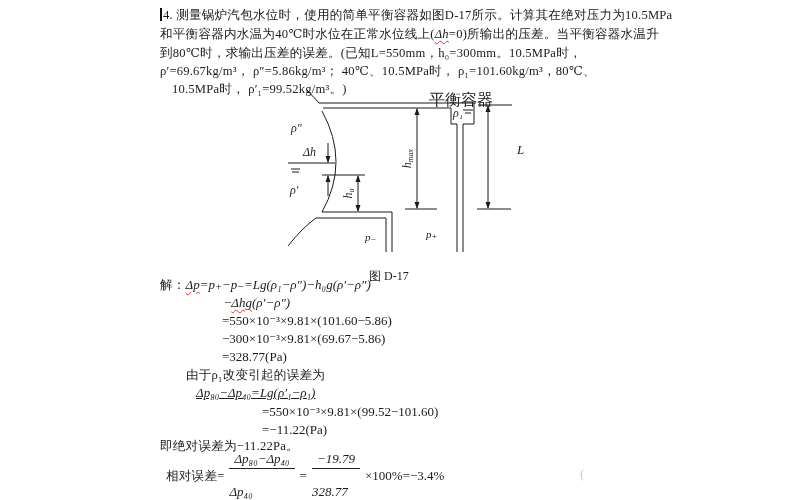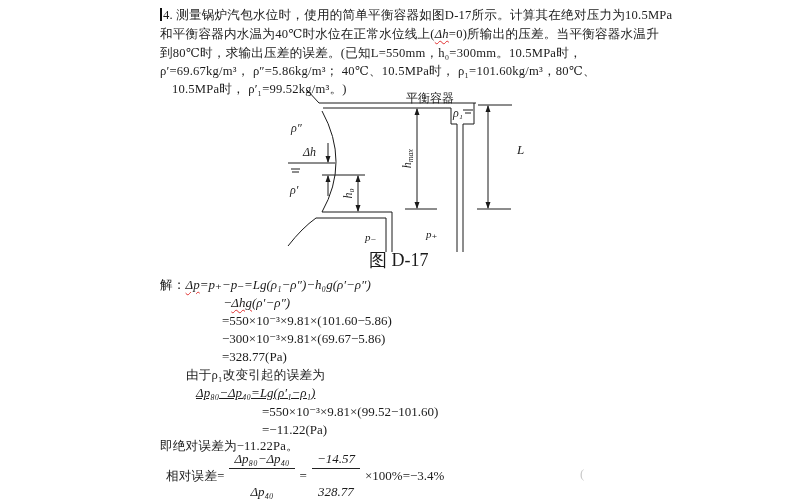--- a/index.html
+++ b/index.html
@@ -9,21 +9,21 @@
   }
   .abs{position:absolute;white-space:nowrap;}
   .cn{font-size:12.6px;letter-spacing:0.2px;}
   .formula{font-size:13px;}
   .it{font-style:italic;}
   .wavy{text-decoration-line:underline;text-decoration-style:wavy;text-decoration-color:#e03030;text-decoration-thickness:1px;text-underline-offset:2px;}
   .cursor{position:absolute;width:1.5px;height:13px;background:#111;}
   .figlabel{position:absolute;white-space:nowrap;font-size:12px;}
   .rot{transform:rotate(-90deg);transform-origin:center center;display:inline-block;}
   .sub-sm{font-size:8px;vertical-align:-2px;font-style:italic;}
-  .frac{display:inline-flex;flex-direction:column;align-items:center;margin:0 5px;line-height:1.15;font-style:italic;}
+  .frac{display:inline-flex;flex-direction:column;align-items:flex-start;margin:0 5px;line-height:1.15;font-style:italic;}
   .frac .num{padding:0 5px 1px;border-bottom:1px solid #222;}
   .frac .den{padding-top:16px;}
   .relrow{display:flex;align-items:center;font-size:13px;}
   .stray{color:#c9c9c9;font-size:13px;}
   svg{position:absolute;left:285px;top:85px;}
   svg *{vector-effect:non-scaling-stroke;}
 </style>
 </head>
 <body>
 
@@ -82,31 +82,31 @@
 
   <g fill="#1a1a1a">
     <path d="M203,21 V123"></path>
     <path d="M193,20 H227"></path>
     <path d="M192,124 H226"></path>
     <path d="M200.5,27 L205.5,27 L203,20 Z" stroke="none"></path>
     <path d="M200.5,117 L205.5,117 L203,124 Z" stroke="none"></path>
   </g>
 </svg>
 
-<div class="figlabel" style="left:406px;top:90px;font-size:12px;">平衡容器</div>
+<div class="figlabel" style="left:429px;top:90px;font-size:16px;">平衡容器</div>
 <div class="figlabel it" style="left:291px;top:121px;">ρ″</div>
 <div class="figlabel it" style="left:303px;top:145px;">Δh</div>
 <div class="figlabel it" style="left:290px;top:183px;">ρ′</div>
 <div class="figlabel" style="left:336px;top:186px;width:24px;text-align:center;"><span class="rot it">h₀</span></div>
 <div class="figlabel" style="left:391px;top:151px;width:34px;text-align:center;"><span class="rot"><span class="it">h</span><span class="sub-sm">max</span></span></div>
 <div class="figlabel it" style="left:453px;top:106px;font-size:12px;">ρ₁</div>
 <div class="figlabel it" style="left:517px;top:142px;font-size:13px;">L</div>
 <div class="figlabel it" style="left:365px;top:231px;font-size:11px;">p₋</div>
 <div class="figlabel it" style="left:426px;top:228px;font-size:11px;">p₊</div>
-<div class="abs" style="left:369px;top:248px;font-size:18px;font-family:Liberation Serif, serif;">图 D-17</div>
+<div class="abs" style="left:369px;top:268px;font-size:12px;font-family:Liberation Serif, serif;">图 D-17</div>
 
 <div class="abs formula" style="left:160px;top:277px;">
   <span class="cn">解：</span><span class="wavy it">Δp</span><span class="it">=p₊−p₋=Lg(ρ₁−ρ″)−h₀g(ρ′−ρ″)</span>
 </div>
 <div class="abs formula" style="left:224px;top:295px;">
   <span>−</span><span class="wavy it">Δhg</span><span class="it">(ρ′−ρ″)</span>
 </div>
 <div class="abs formula" style="left:222px;top:313px;">=550×10⁻³×9.81×(101.60−5.86)</div>
 <div class="abs formula" style="left:222px;top:331px;">−300×10⁻³×9.81×(69.67−5.86)</div>
 <div class="abs formula" style="left:222px;top:349px;">=328.77(Pa)</div>
@@ -117,19 +117,19 @@
 <div class="abs cn" style="left:160px;top:438px;">即绝对误差为−11.22Pa。</div>
 
 <div class="abs relrow" style="left:166px;top:457px;height:38px;">
   <span class="cn">相对误差=</span>
   <span class="frac it">
     <span class="num">Δp₈₀−Δp₄₀</span>
     <span class="den">Δp₄₀</span>
   </span>
   <span>=</span>
   <span class="frac">
-    <span class="num">−14.57</span>
+    <span class="num">−19.79</span>
     <span class="den">328.77</span>
   </span>
   <span>×100%=−3.4%</span>
 </div>
 
 <div class="abs stray" style="left:580px;top:466px;">(</div>
 
 </body></html>

